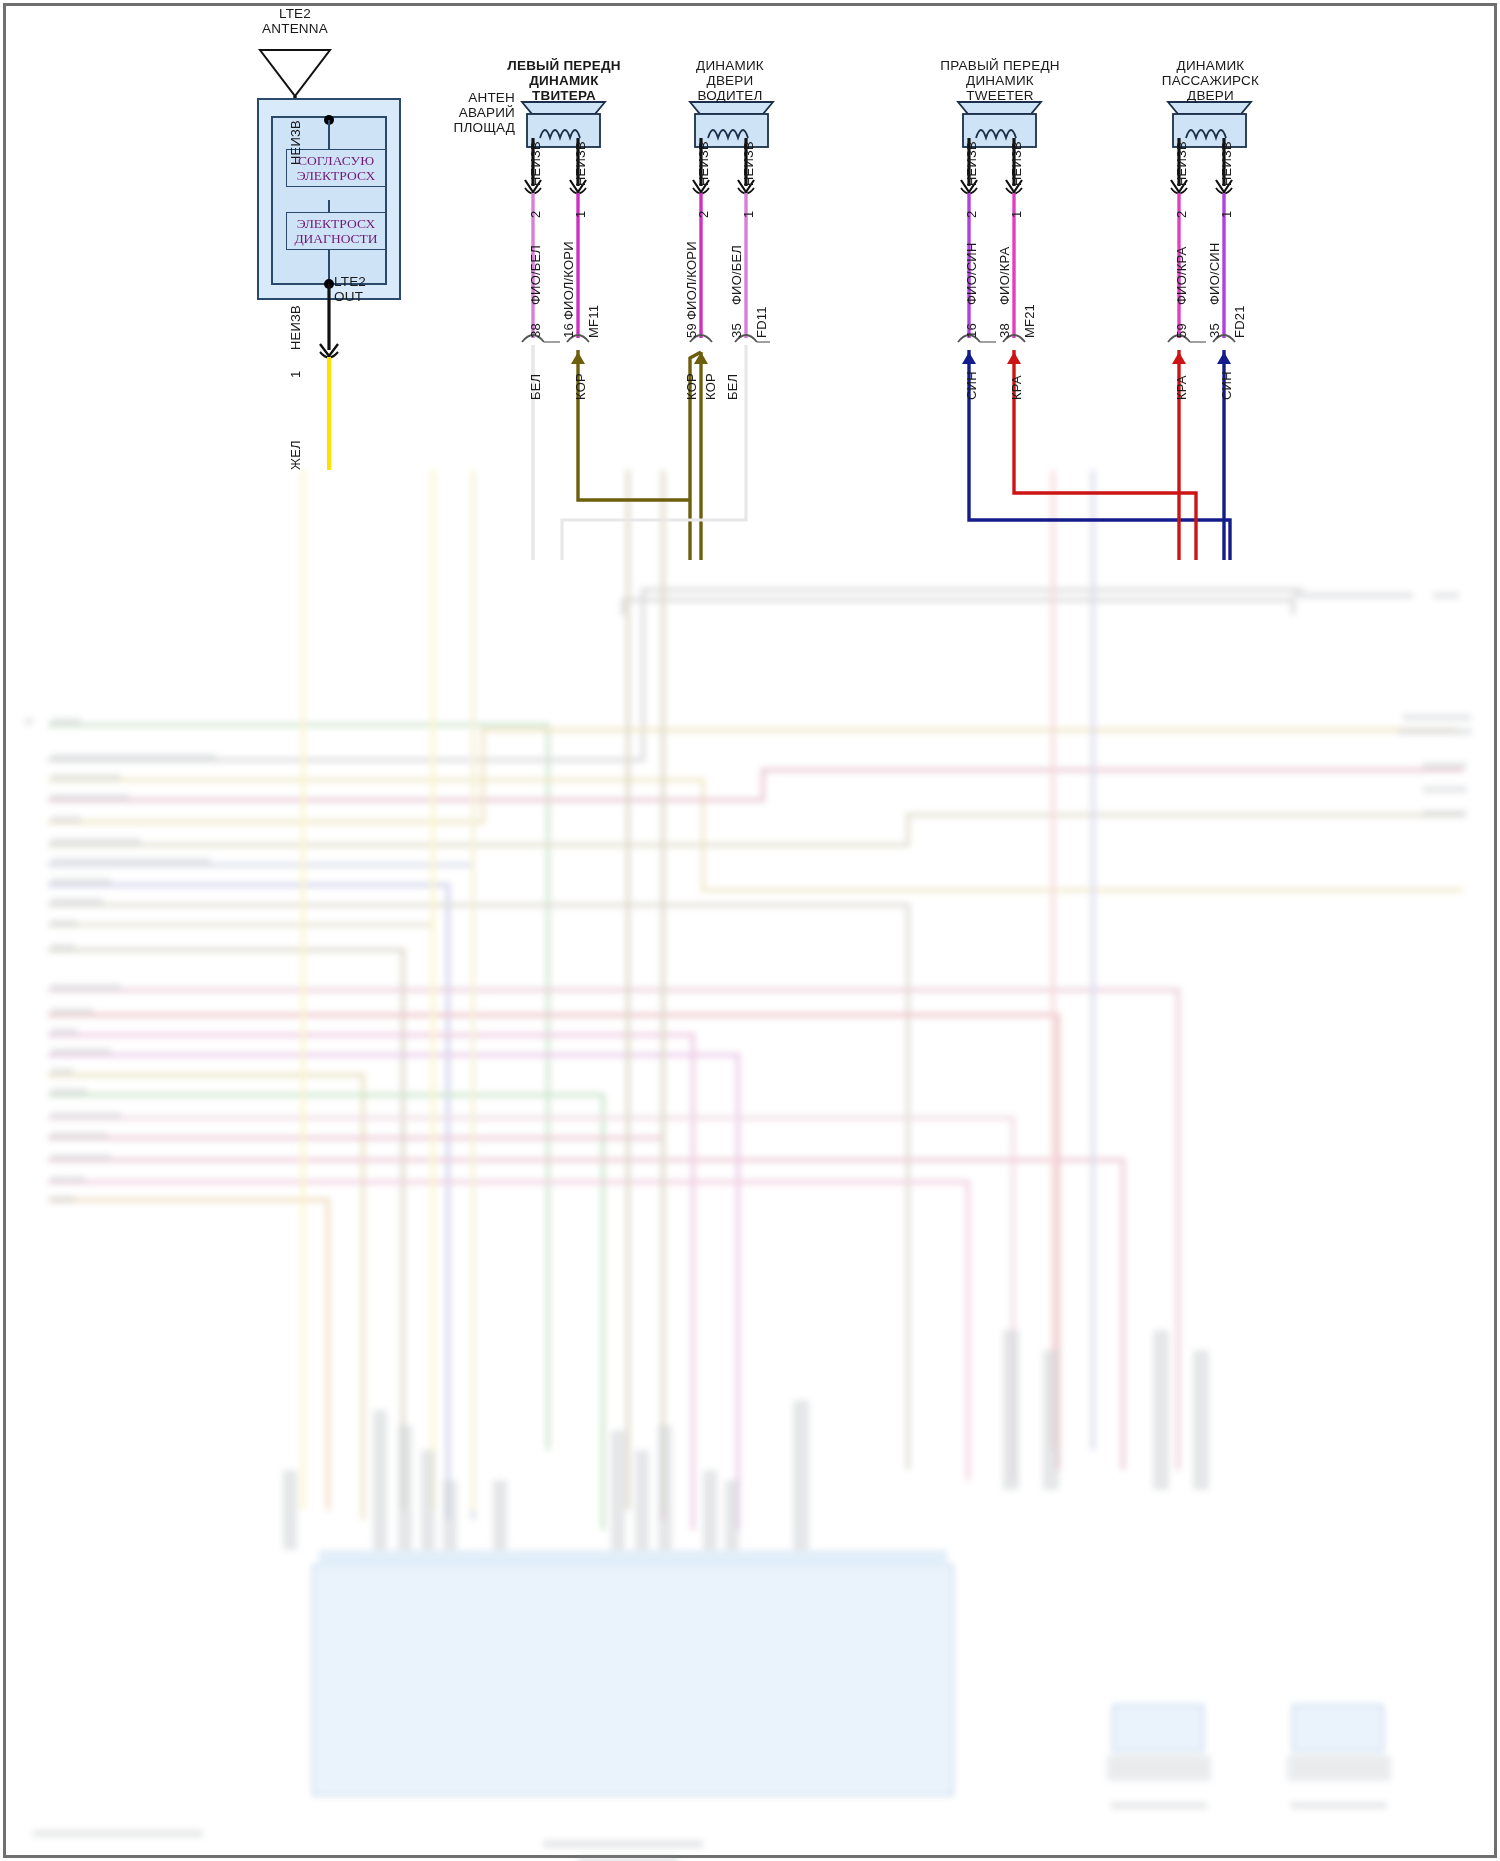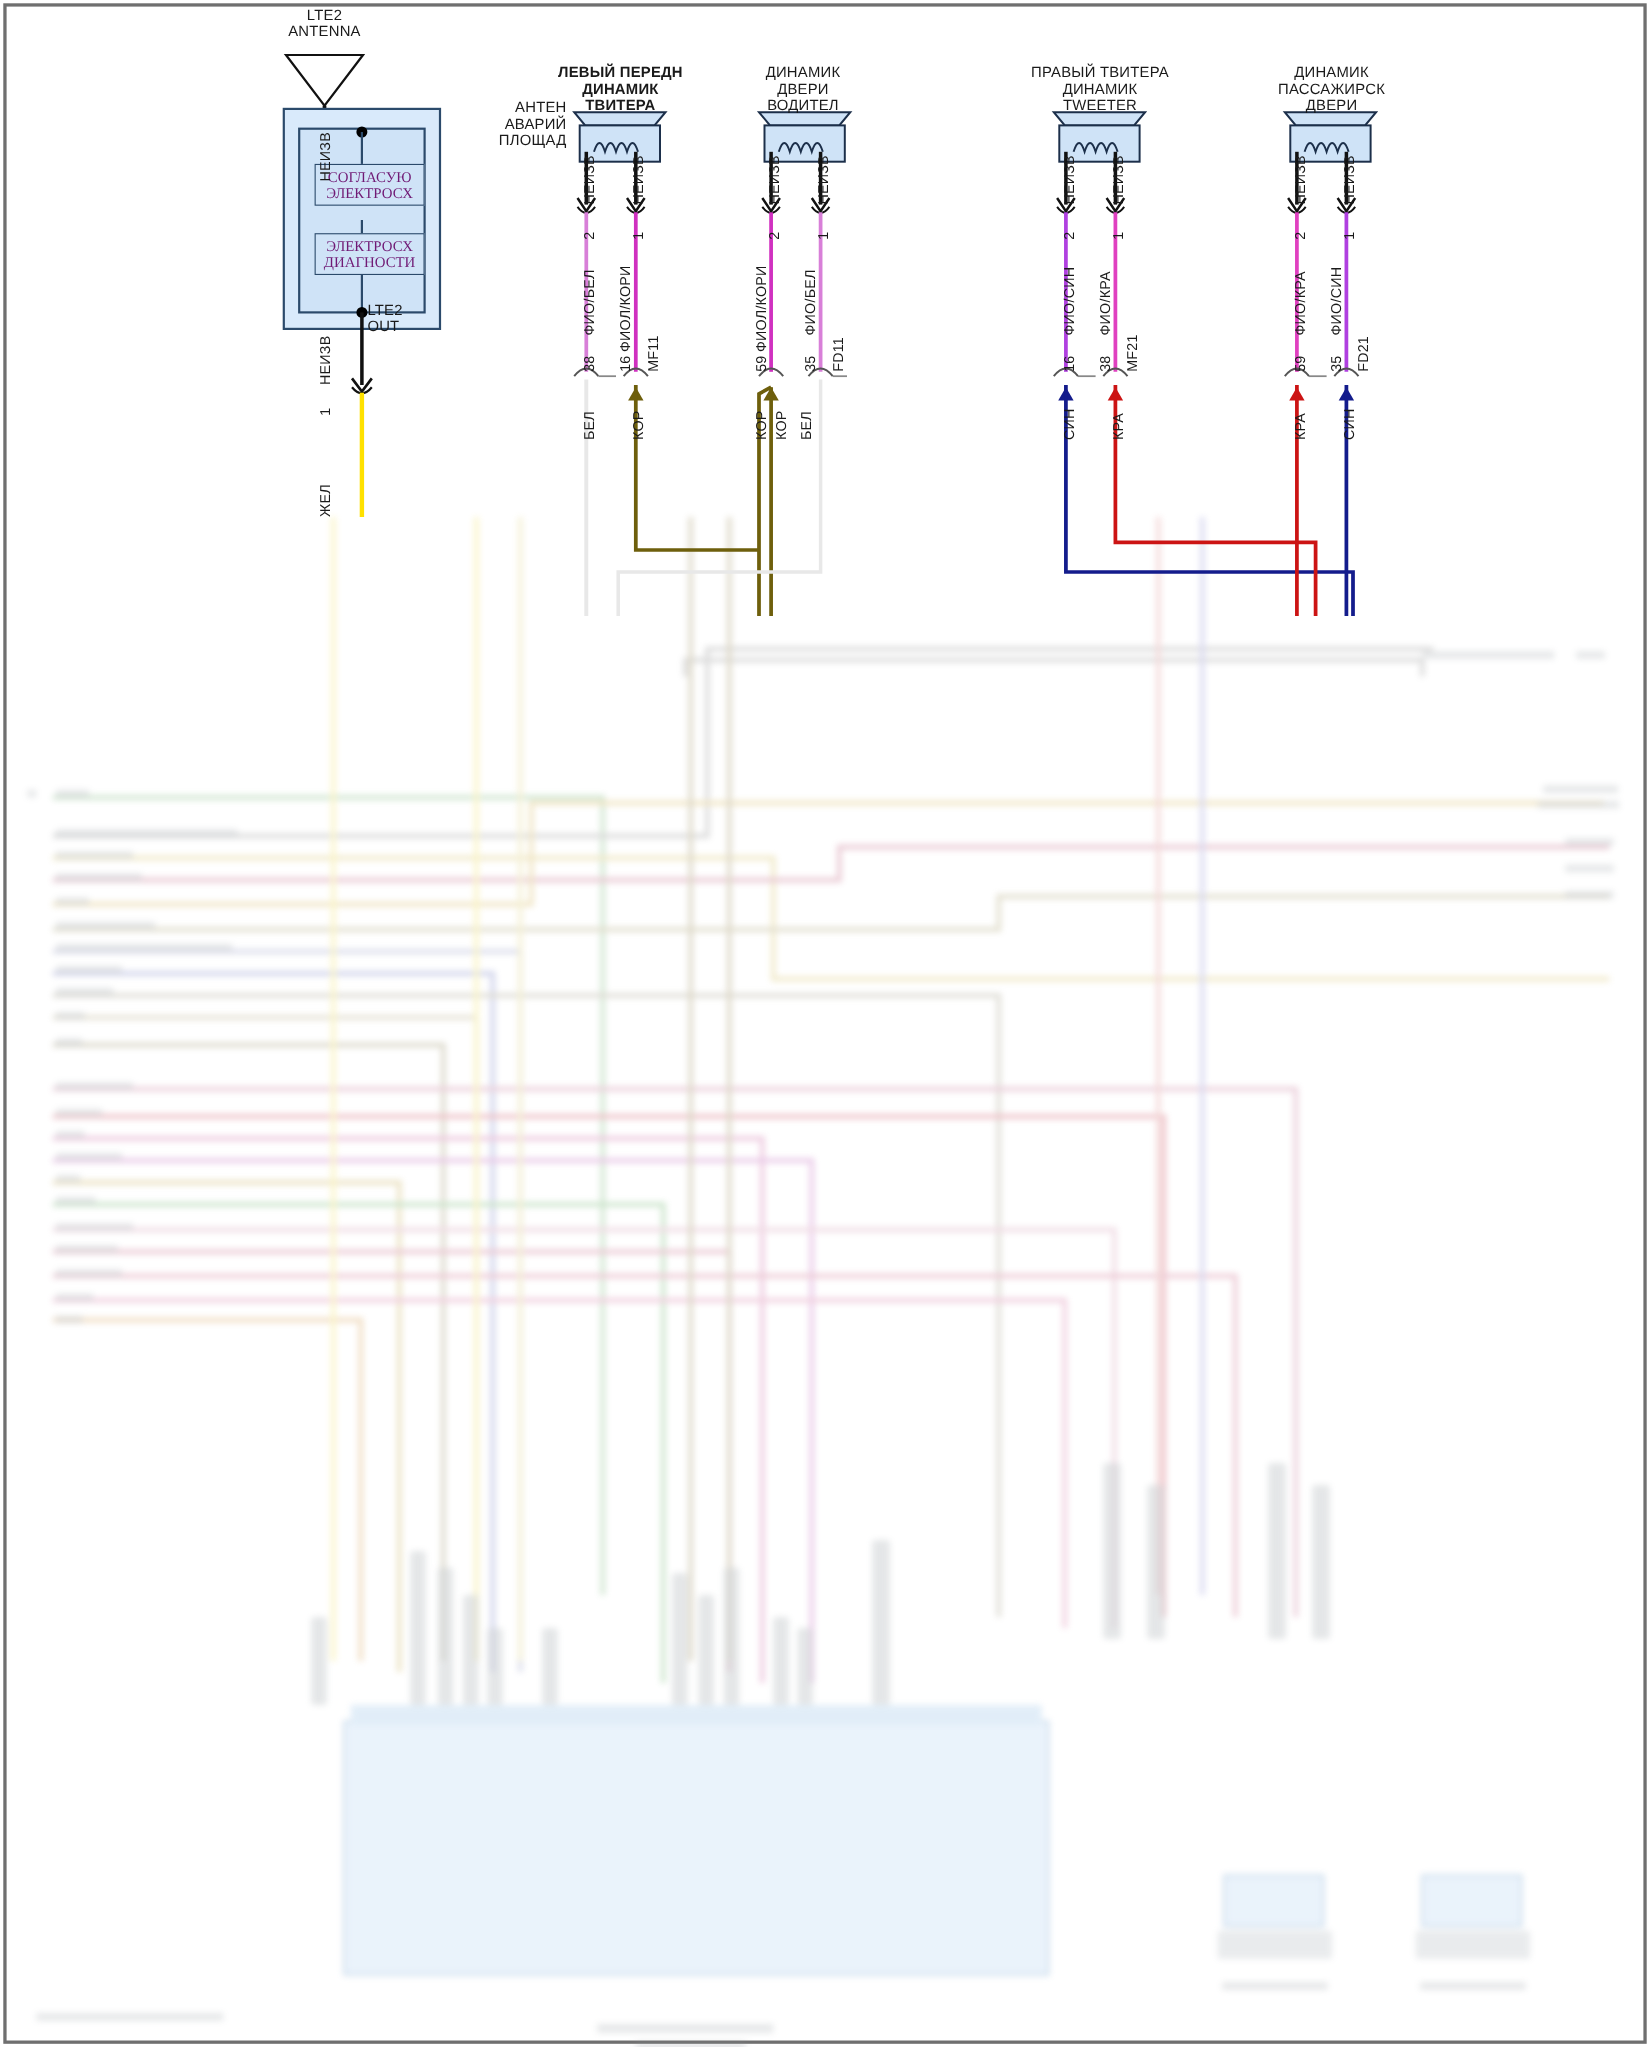--- a/index.html
+++ b/index.html
@@ -262,21 +262,21 @@
     <path d="M1224 352 L1217 364 L1231 364 Z" fill="#141c8c"></path>
     <path d="M1224 350 L1224 560" fill="none" stroke="#141c8c" stroke-width="3.4"></path>
   </svg>
 
   <div class="lbl" style="left:484px;top:58px;width:160px;font-weight:bold;">ЛЕВЫЙ ПЕРЕДН
 ДИНАМИК
 ТВИТЕРА</div>
   <div class="lbl" style="left:660px;top:58px;width:140px;">ДИНАМИК
 ДВЕРИ
 ВОДИТЕЛ</div>
-  <div class="lbl" style="left:920px;top:58px;width:160px;">ПРАВЫЙ ТВИТЕРА
+  <div class="lbl" style="left:920px;top:58px;width:160px;">ПРАВЫЙ ПЕРЕДН
 ДИНАМИК
 TWEETER</div>
   <div class="lbl" style="left:1138px;top:58px;width:145px;">ДИНАМИК
 ПАССАЖИРСК
 ДВЕРИ</div>
 
   <div class="vlbl" style="left:528px;top:186px;">НЕИЗВ</div>
   <div class="vlbl" style="left:528px;top:218px;">2</div>
   <div class="vlbl" style="left:528px;top:305px;">ФИО/БЕЛ</div>
   <div class="vlbl" style="left:528px;top:338px;">38</div>

